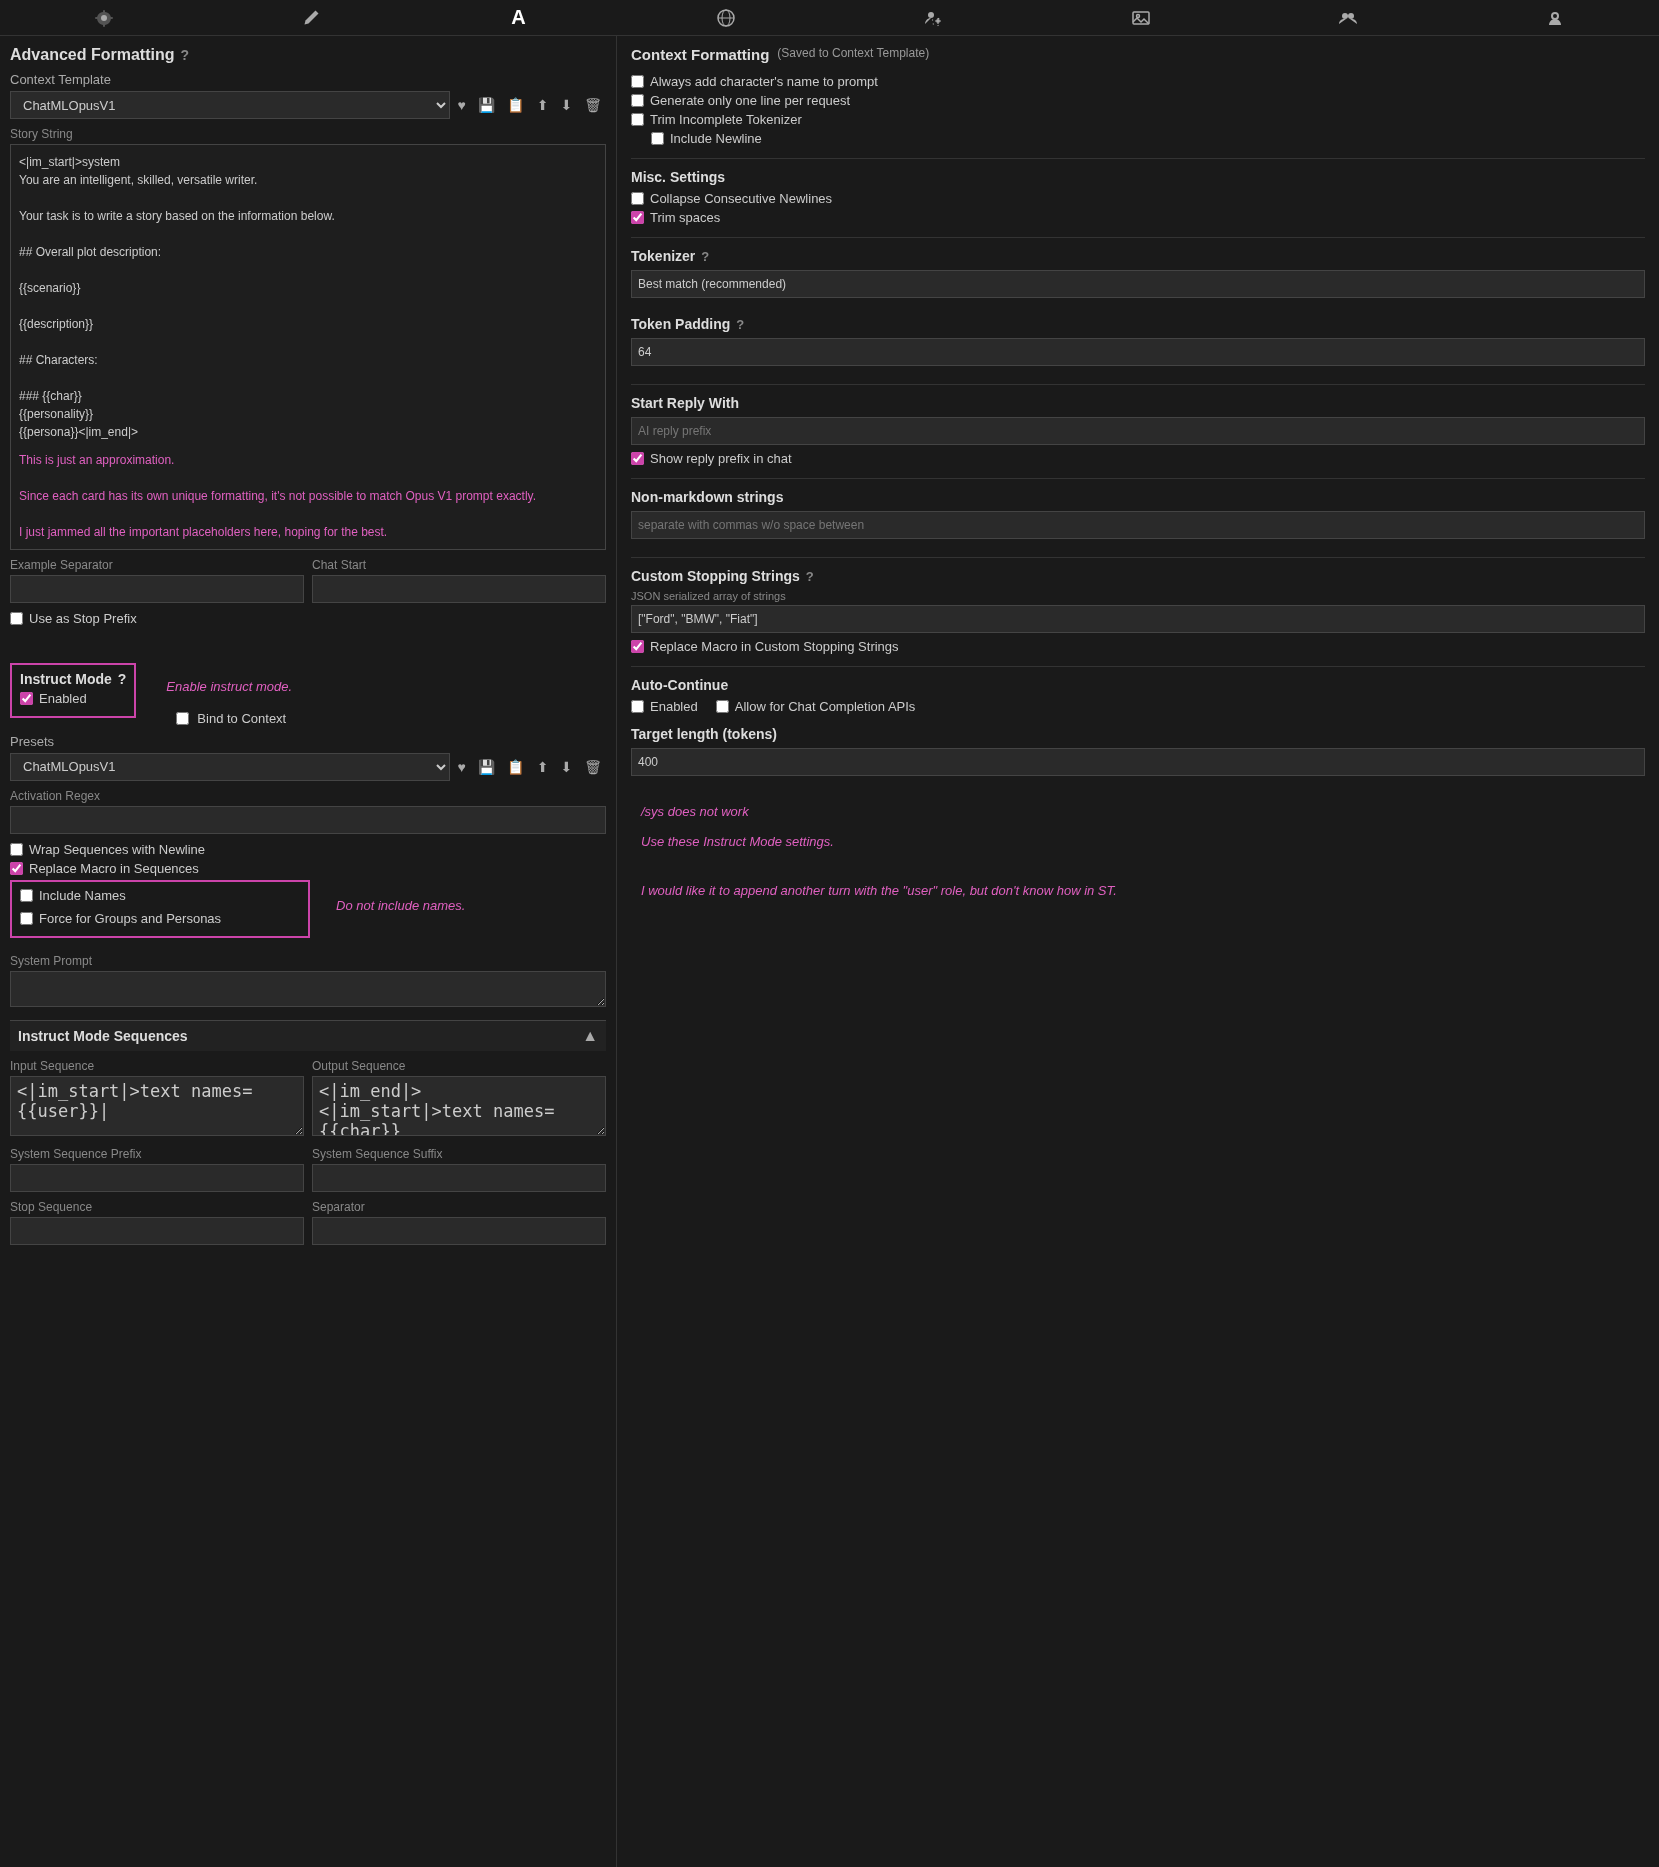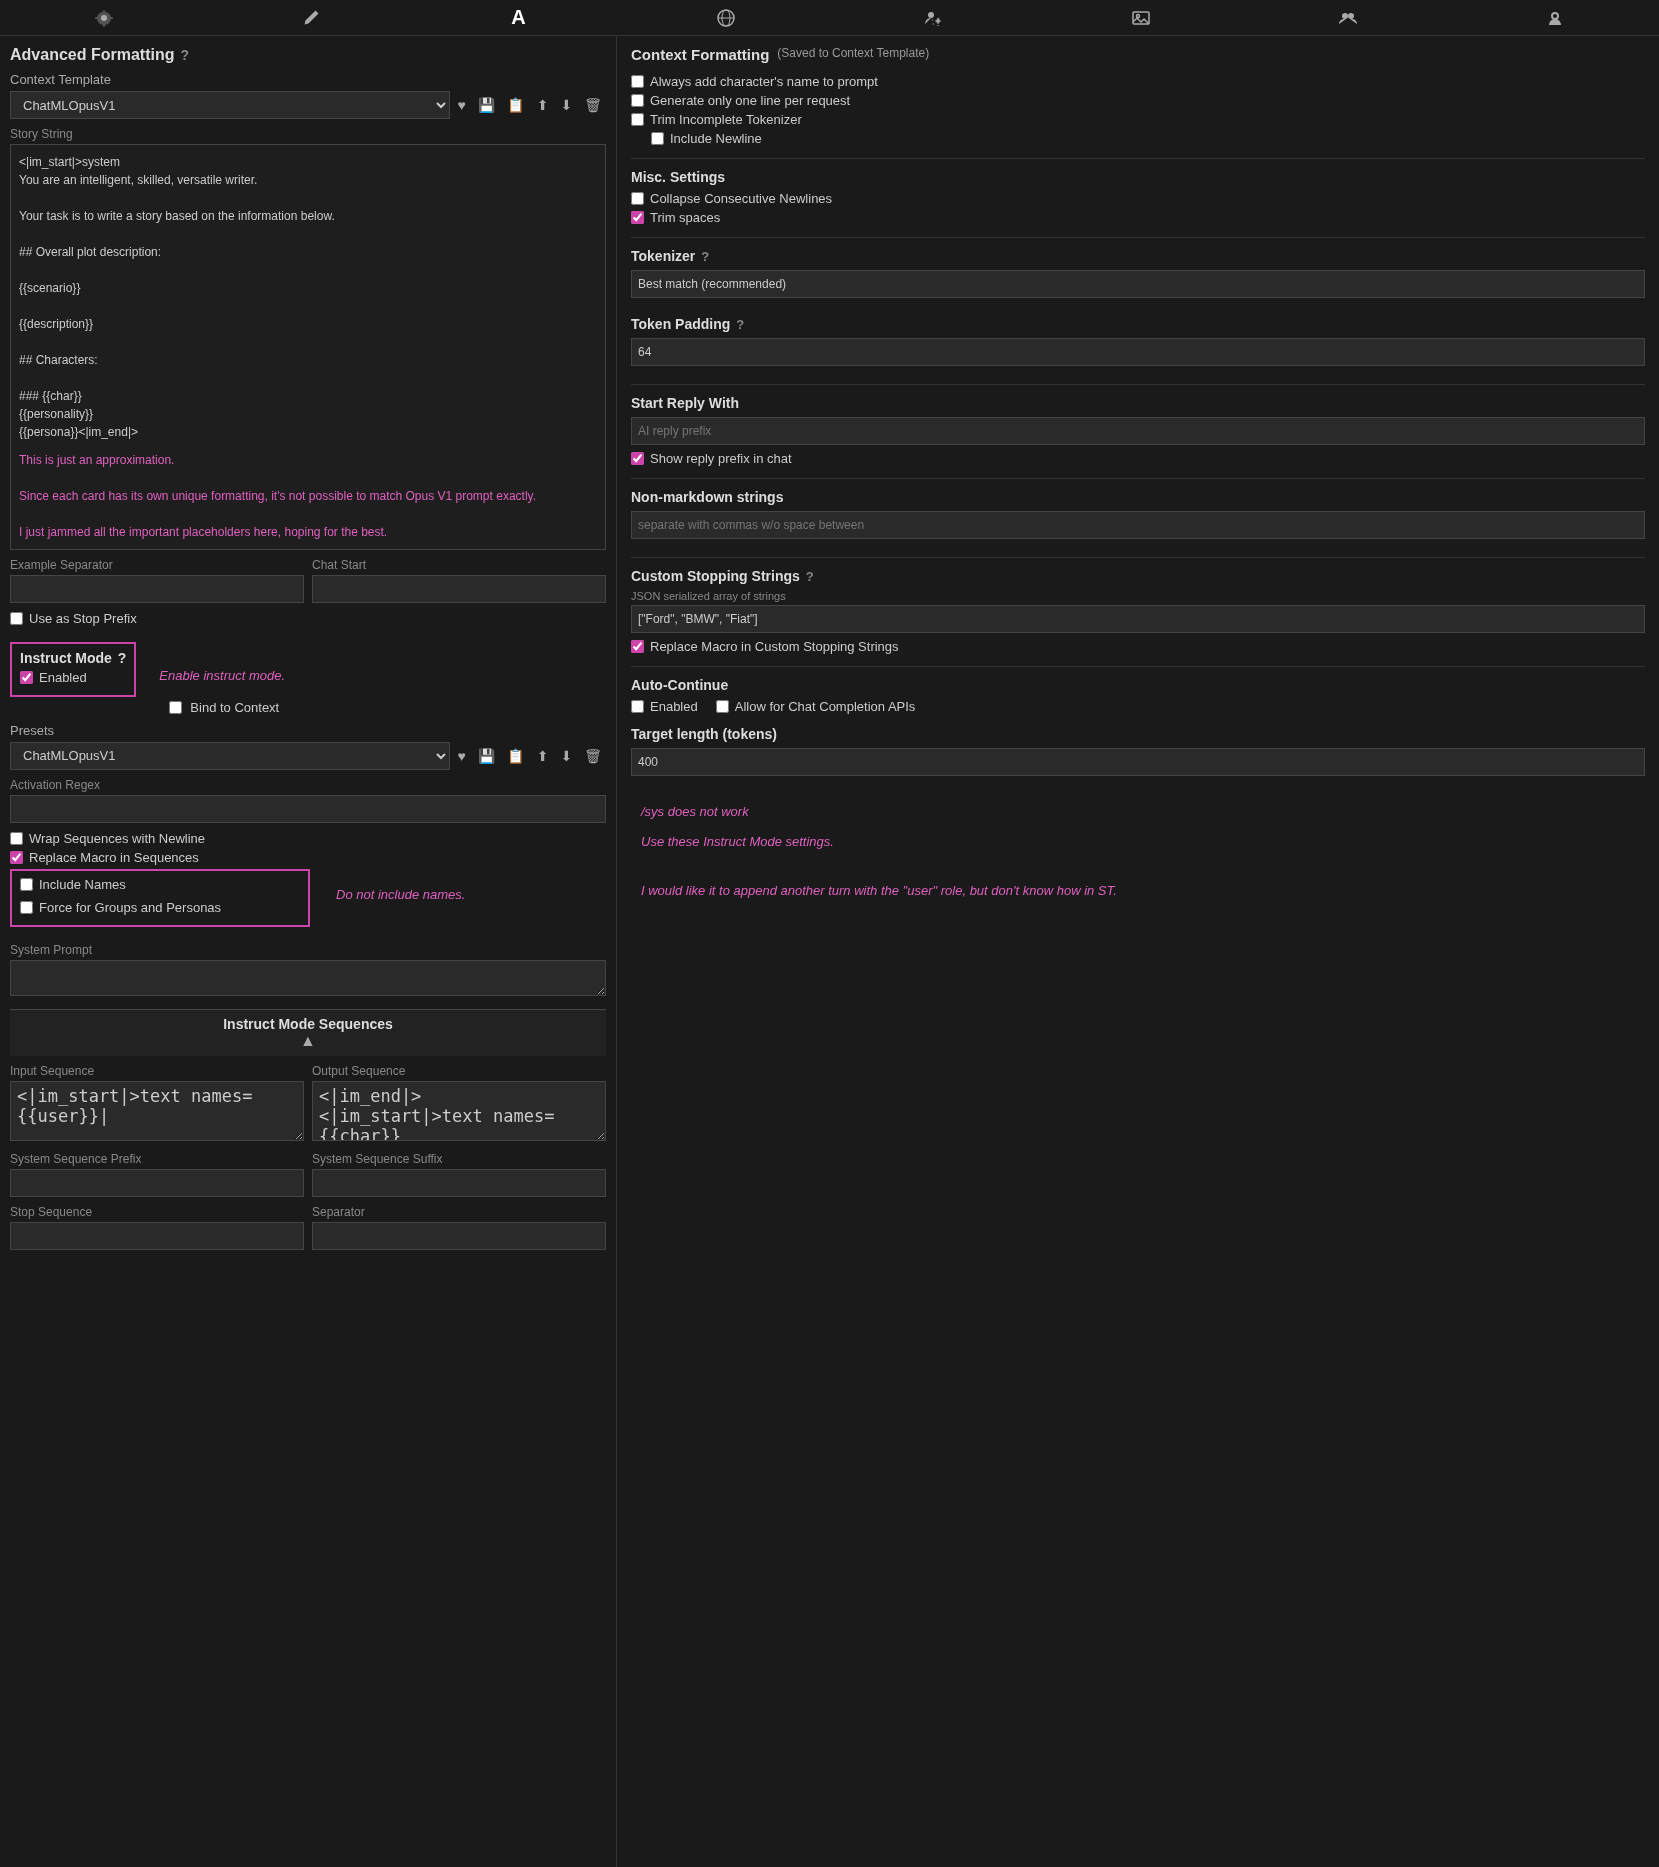--- a/index.html
+++ b/index.html
@@ -235,21 +235,20 @@
 
     
     .sequences-header {
       display: flex;
       align-items: center;
       justify-content: space-between;
       background: #222;
       padding: 6px 8px;
       margin-bottom: 8px;
       border-top: 1px solid #444;
-      flex-direction: column;
     }
     .sequences-header .title {
       font-size: 14px;
       font-weight: bold;
       color: #ddd;
     }
     .sequences-header .collapse-btn {
       color: #aaa;
       cursor: pointer;
       font-size: 16px;
@@ -469,21 +468,21 @@
         <div class="field-label">Chat Start</div>
         <input class="field-input" type="text" value="" style="">
       </div>
     </div>
 
     <div class="checkbox-row">
       <input type="checkbox" id="useStopStrings" style="">
       <label for="useStopStrings">Use as Stop Prefix</label>
     </div>
 
-    <div style="display:flex; align-items:center; gap:13px; margin-bottom:8px; margin-top:6px;">
+    <div style="display:flex; align-items:flex-end; gap:20px; margin-bottom:8px; margin-top:17px;">
       <div class="instruct-mode-box">
         <div class="box-title">
           <span>Instruct Mode</span>
           <span class="help-icon">?</span>
         </div>
         <div class="checkbox-row">
           <input type="checkbox" id="instructEnabled" checked="" style="">
           <label for="instructEnabled">Enabled</label>
         </div>
       </div>

